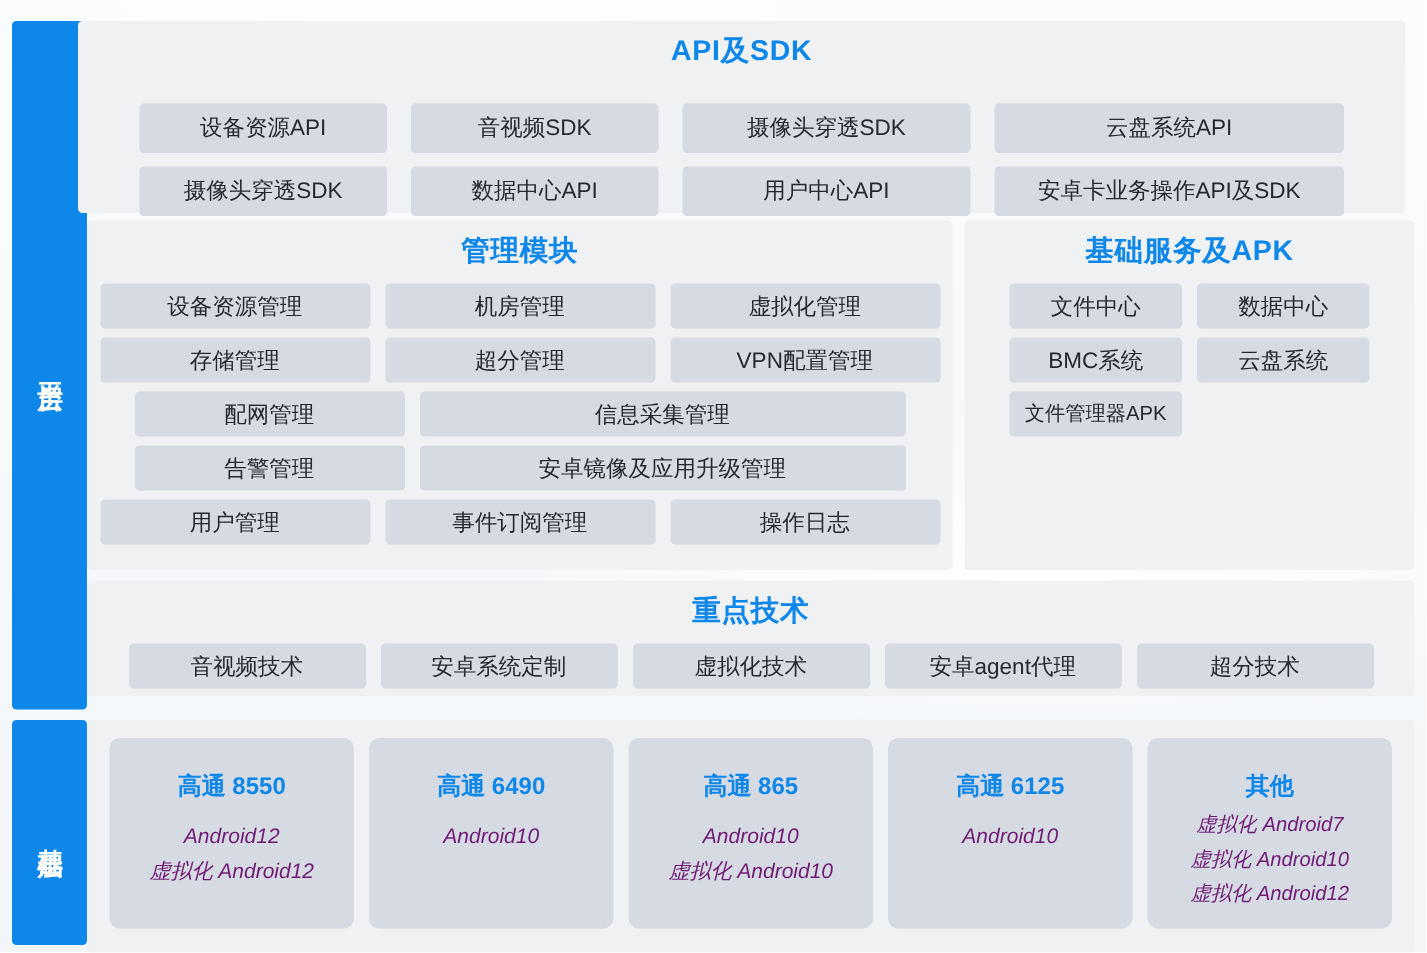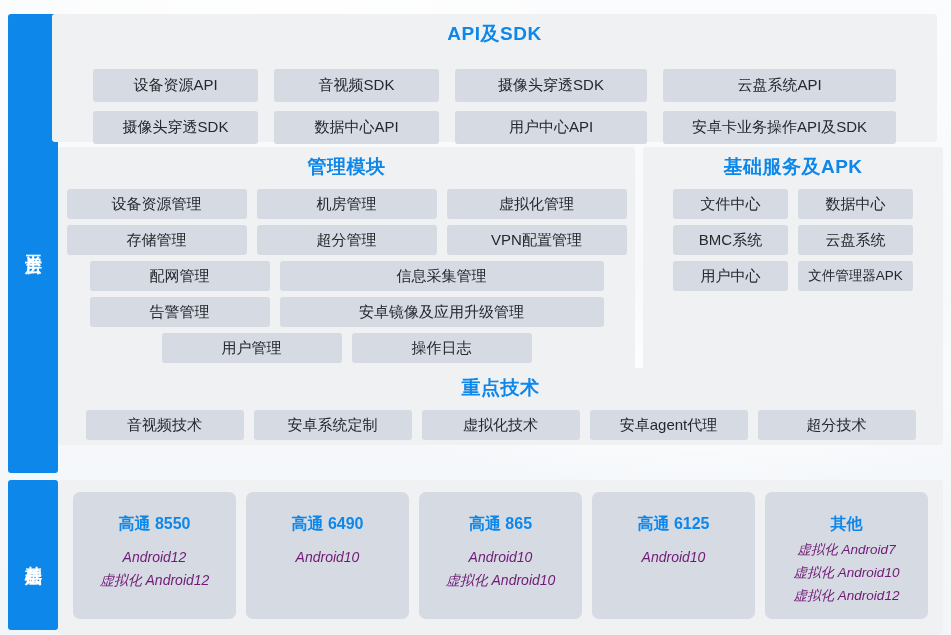--- a/index.html
+++ b/index.html
@@ -129,21 +129,21 @@
     column-gap: 10px;
     row-gap: 6px;
     justify-content: center;
     margin-top: 9px;
   }
   .svc-grid .chip { height: 30px; }
   .svc-grid .chip.tight { font-size: 13.5px; }
 
   
   #panel-tech {
-    left: 58px; top: 368px; width: 885px; height: 77px;
+    left: 58px; top: 387px; width: 885px; height: 77px;
   }
   #panel-tech .panel-title { margin-top: 7px; }
   .tech-grid {
     display: flex;
     column-gap: 10px;
     justify-content: center;
     margin-top: 9px;
   }
   .tech-grid .chip { width: 158px; height: 30px; }
 
@@ -234,33 +234,33 @@
       <div class="manage-row">
         <div class="chip mw1">配网管理</div>
         <div class="chip mw2">信息采集管理</div>
       </div>
       <div class="manage-row">
         <div class="chip mw1">告警管理</div>
         <div class="chip mw2">安卓镜像及应用升级管理</div>
       </div>
       <div class="manage-row">
         <div class="chip mw1">用户管理</div>
+        <div class="chip mw1">事件订阅管理</div>
         <div class="chip mw1">操作日志</div>
       </div>
     </div>
   </section>
 
   <section class="panel" id="panel-services">
     <div class="panel-title">基础服务及APK</div>
     <div class="svc-grid">
       <div class="chip">文件中心</div>
       <div class="chip">数据中心</div>
       <div class="chip">BMC系统</div>
       <div class="chip">云盘系统</div>
-      <div class="chip">用户中心</div>
       <div class="chip tight">文件管理器APK</div>
     </div>
   </section>
 
   <section class="panel" id="panel-tech">
     <div class="panel-title">重点技术</div>
     <div class="tech-grid">
       <div class="chip">音视频技术</div>
       <div class="chip">安卓系统定制</div>
       <div class="chip">虚拟化技术</div>

